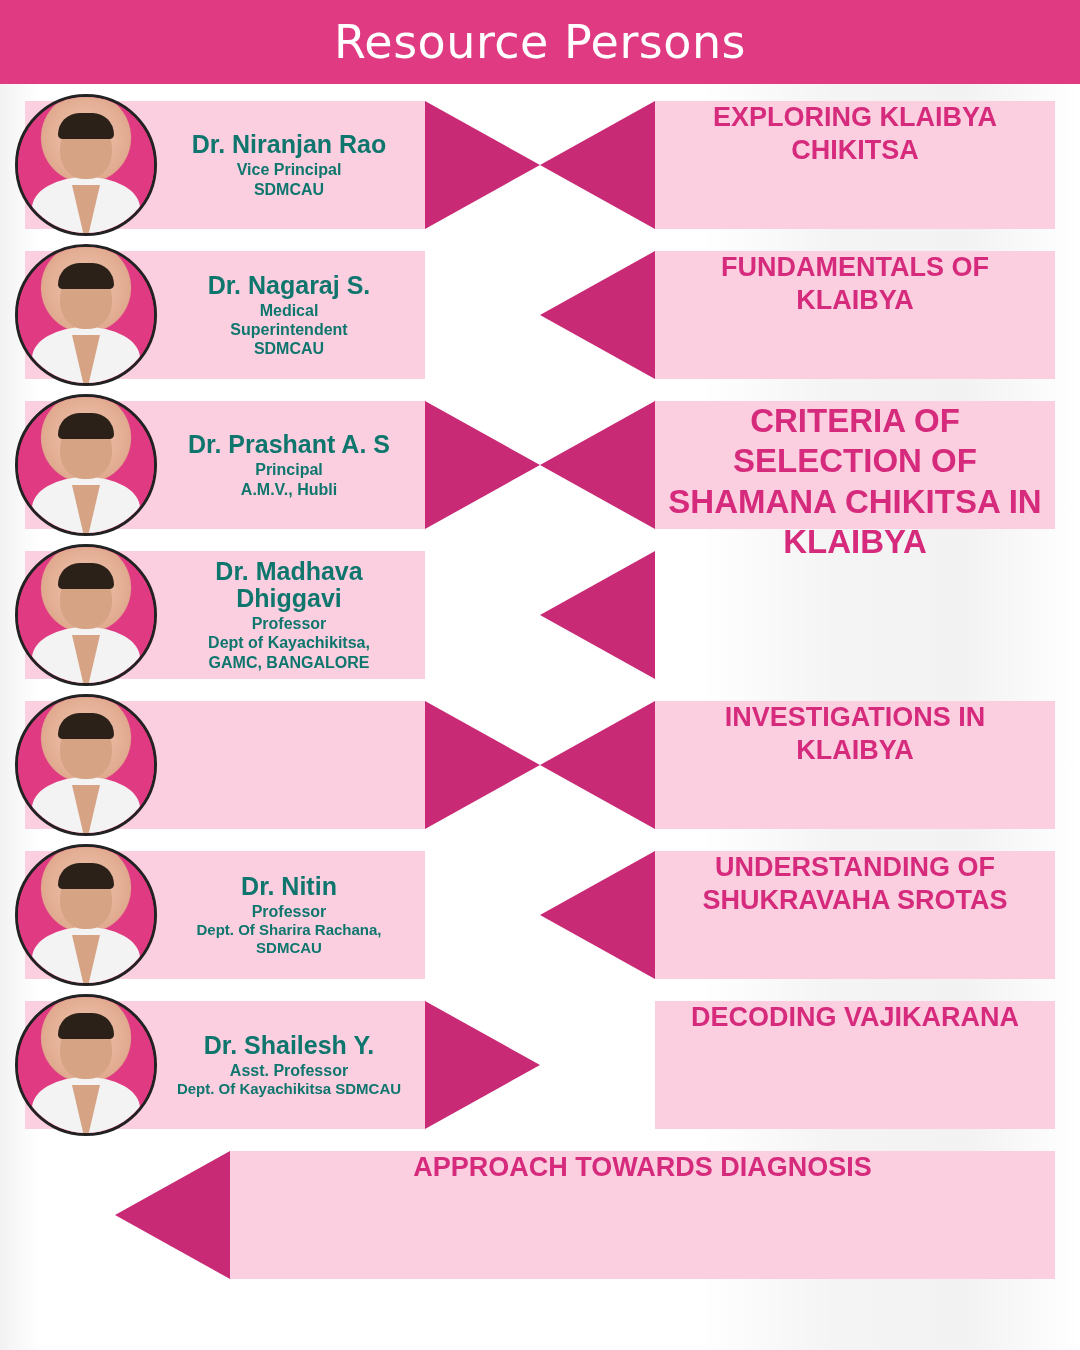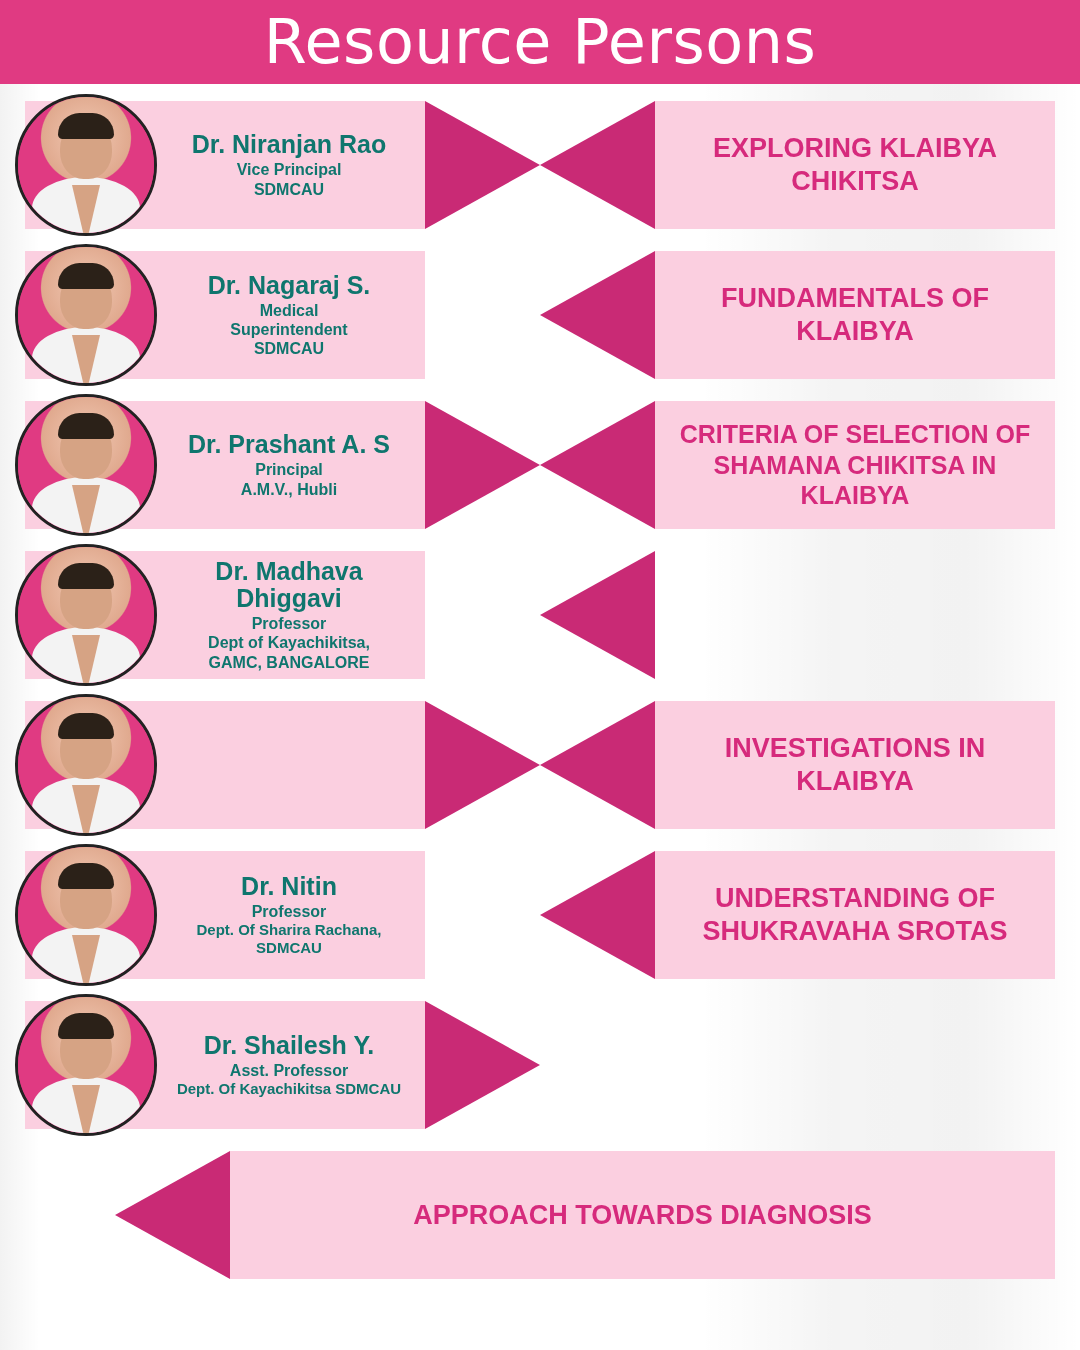--- a/index.html
+++ b/index.html
@@ -38,21 +38,21 @@
     position: relative;
     z-index: 2;
     height: 84px;
     background: #e03a82;
     display: flex;
     align-items: center;
     justify-content: center;
   }
   .header-title {
     color: #ffffff;
-    font-size: 62px;
+    font-size: 46px;
     font-weight: 400;
     letter-spacing: 0.5px;
     line-height: 1;
     font-family: "DejaVu Sans", sans-serif;
   }
 
   .rows {
     position: relative;
     z-index: 2;
     padding-top: 6px;
@@ -186,34 +186,33 @@
     clip-path: polygon(100% 0, 0 50%, 100% 100%);
   }
 
   
   .topic {
     position: relative;
     flex: 1;
     height: 128px;
     background: #fbcfe0;
     display: flex;
-    align-items: center;
     justify-content: center;
     margin-right: 25px;
   }
   .topic-text {
     color: #d62a7c;
     font-size: 27px;
     font-weight: bold;
     text-align: center;
     line-height: 1.22;
     padding: 0 12px;
     text-transform: uppercase;
   }
-  .topic-text.small { font-size: 25px; }
+  .topic-text.small { font-size: 33px; }
 </style>
 </head>
 <body>
 
 <div class="bg-band"></div>
 <div class="bg-band2"></div>
 
 <div class="header">
   <div class="header-title">Resource Persons</div>
 </div>
@@ -366,20 +365,23 @@
         </div>
         <div class="person-text">
           <div class="person-name">Dr. Shailesh Y.</div>
           <div class="person-detail">Asst. Professor</div>
           <div class="person-detail small">Dept. Of Kayachikitsa SDMCAU</div>
         </div>
       </div>
       <div class="connector left-only">
         <div class="tri-left"></div>
       </div>
+      <div class="topic">
+        <div class="topic-text">DECODING VAJIKARANA</div>
+      </div>
     </div>
     <div class="row">
       <div class="connector right-only">
         <div class="tri-right"></div>
       </div>
       <div class="topic">
         <div class="topic-text">APPROACH TOWARDS DIAGNOSIS</div>
       </div>
     </div>
   </div>

